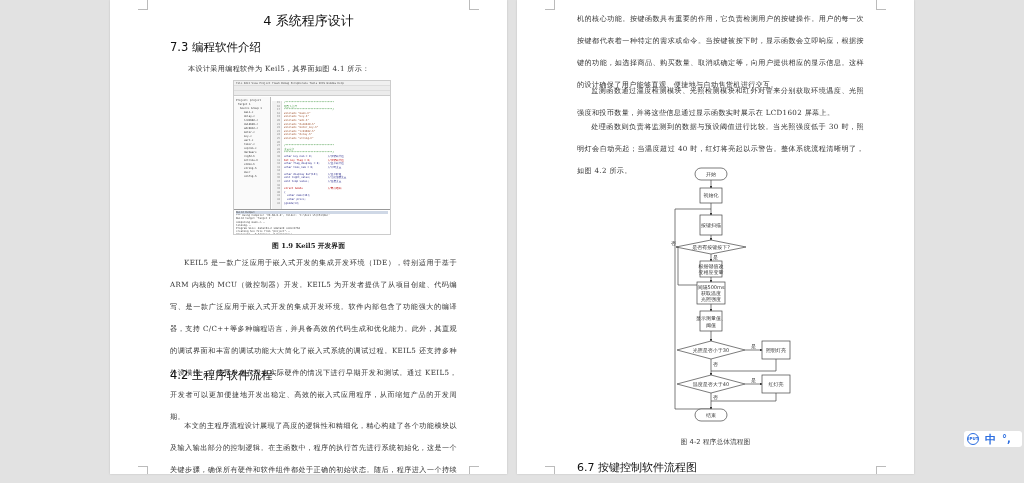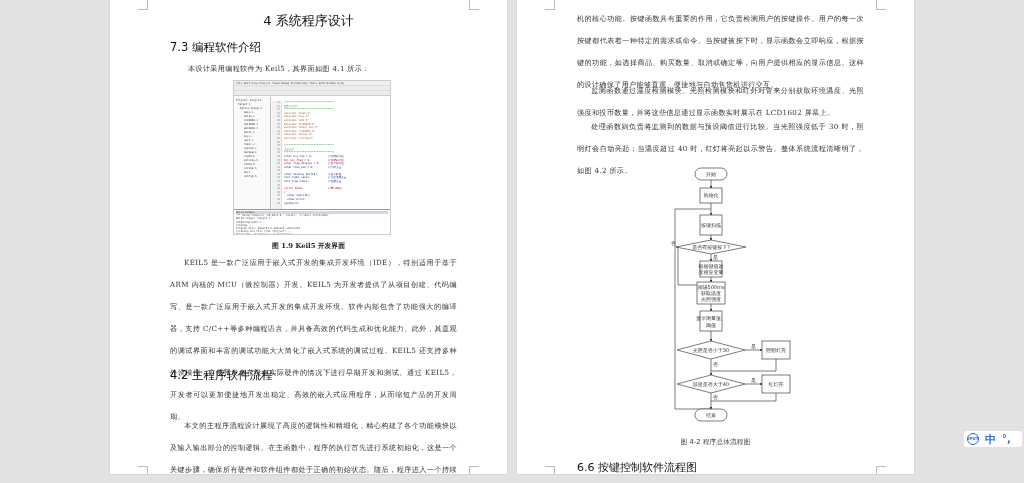--- a/index.html
+++ b/index.html
@@ -207,20 +207,20 @@
       <text class="fc-text" x="44" y="221" text-anchor="middle">温度是否大于40</text>
       <text class="fc-text" x="84" y="217">是</text>
       <text class="fc-text" x="109" y="221" text-anchor="middle">红灯亮</text>
       <text class="fc-text" x="46" y="234">否</text>
       <text class="fc-text" x="44" y="252" text-anchor="middle">结束</text>
     </svg>
   </div>
 
   <div class="caption light" style="left:0;right:0;top:437px;">图 4-2  程序总体流程图</div>
 
-  <div class="h2" style="left:60px;top:460px;font-size:11px;">6.6  按键控制软件流程图</div>
+  <div class="h2" style="left:60px;top:460px;font-size:11px;">6.7  按键控制软件流程图</div>
 </div>
 
 <div id="ime">
   <div class="ime-logo">IPUT</div>
   <div class="ime-mode">中</div>
   <div class="ime-punct">°,</div>
 </div>
 
 </body></html>

